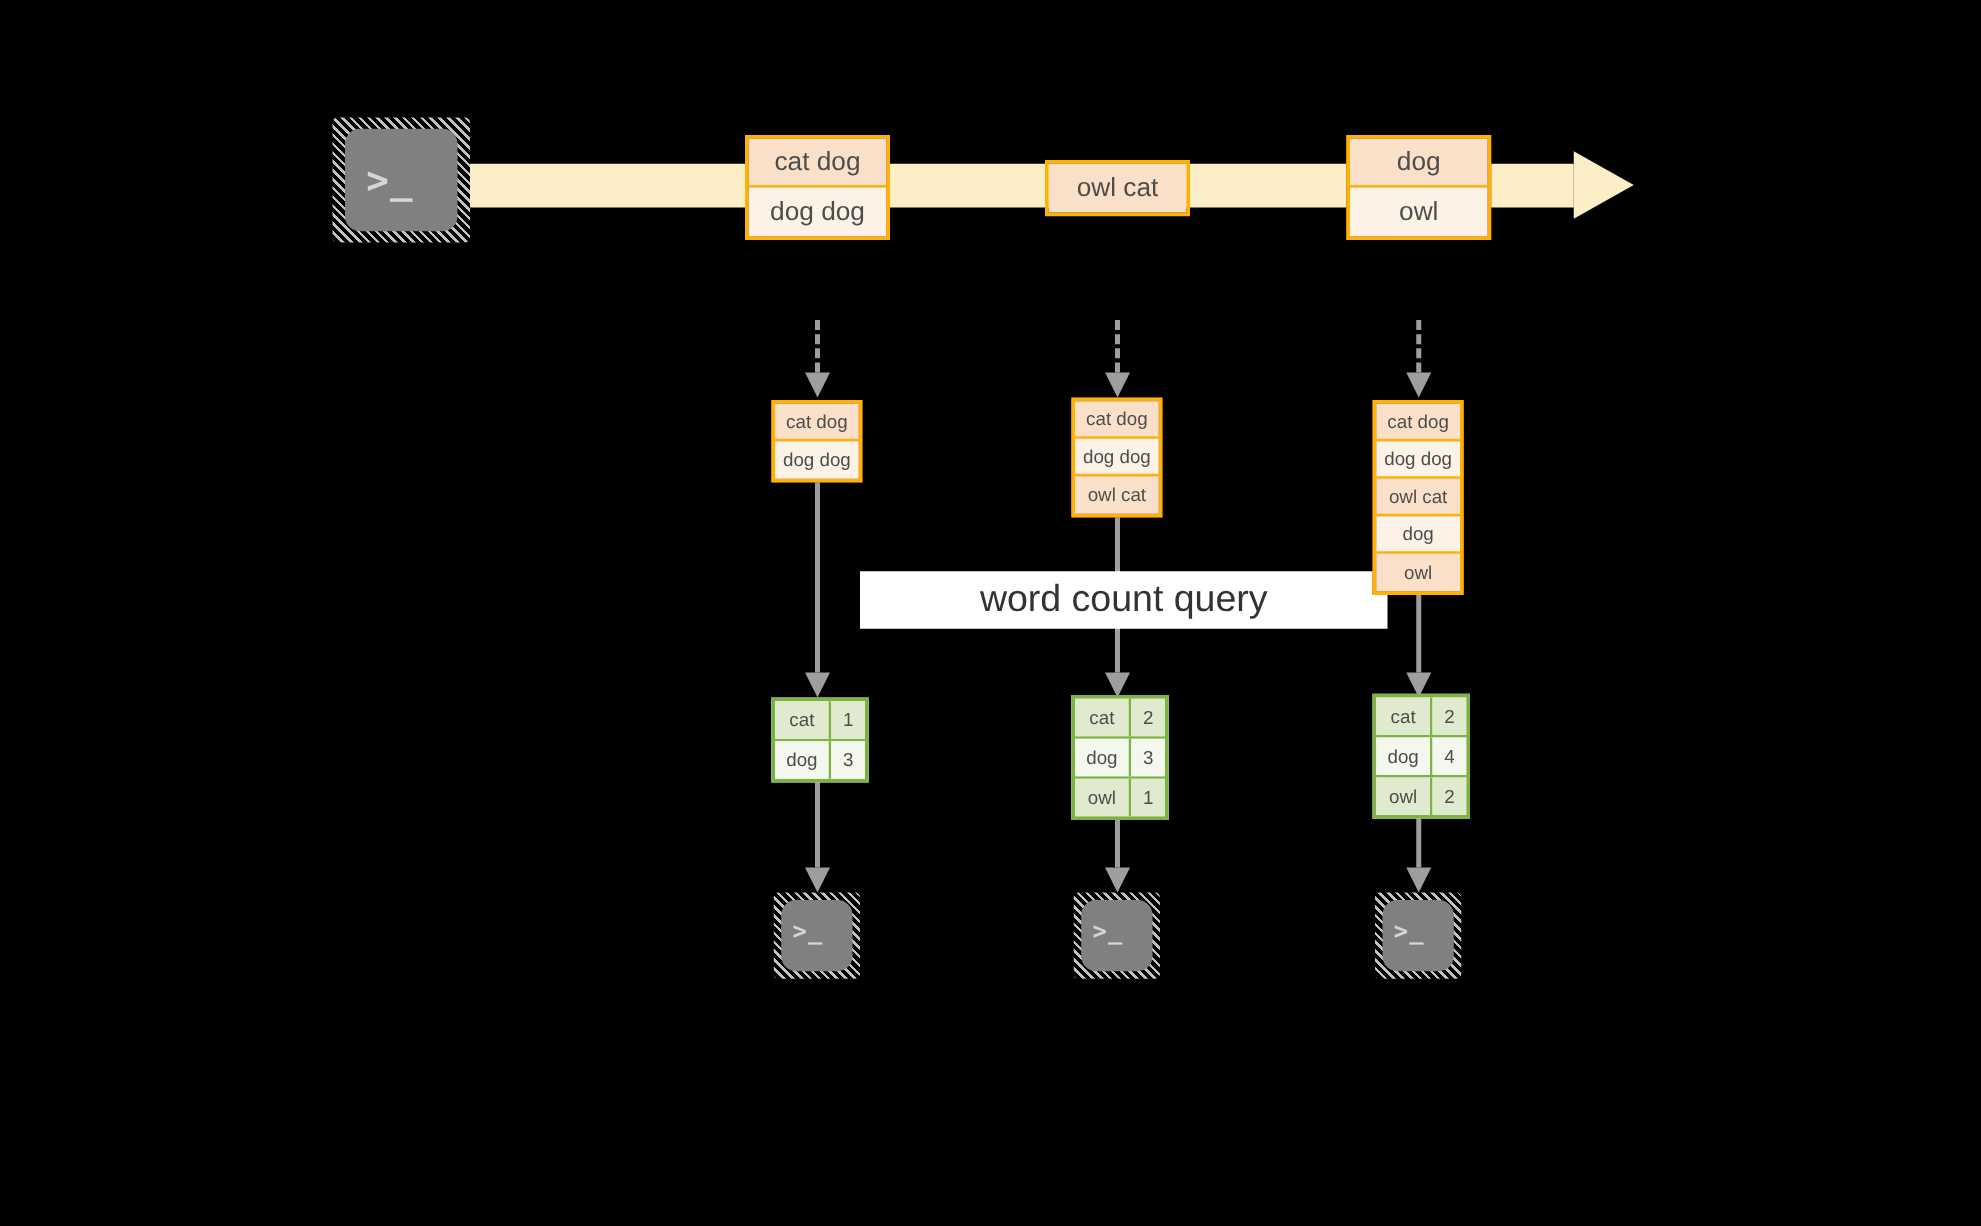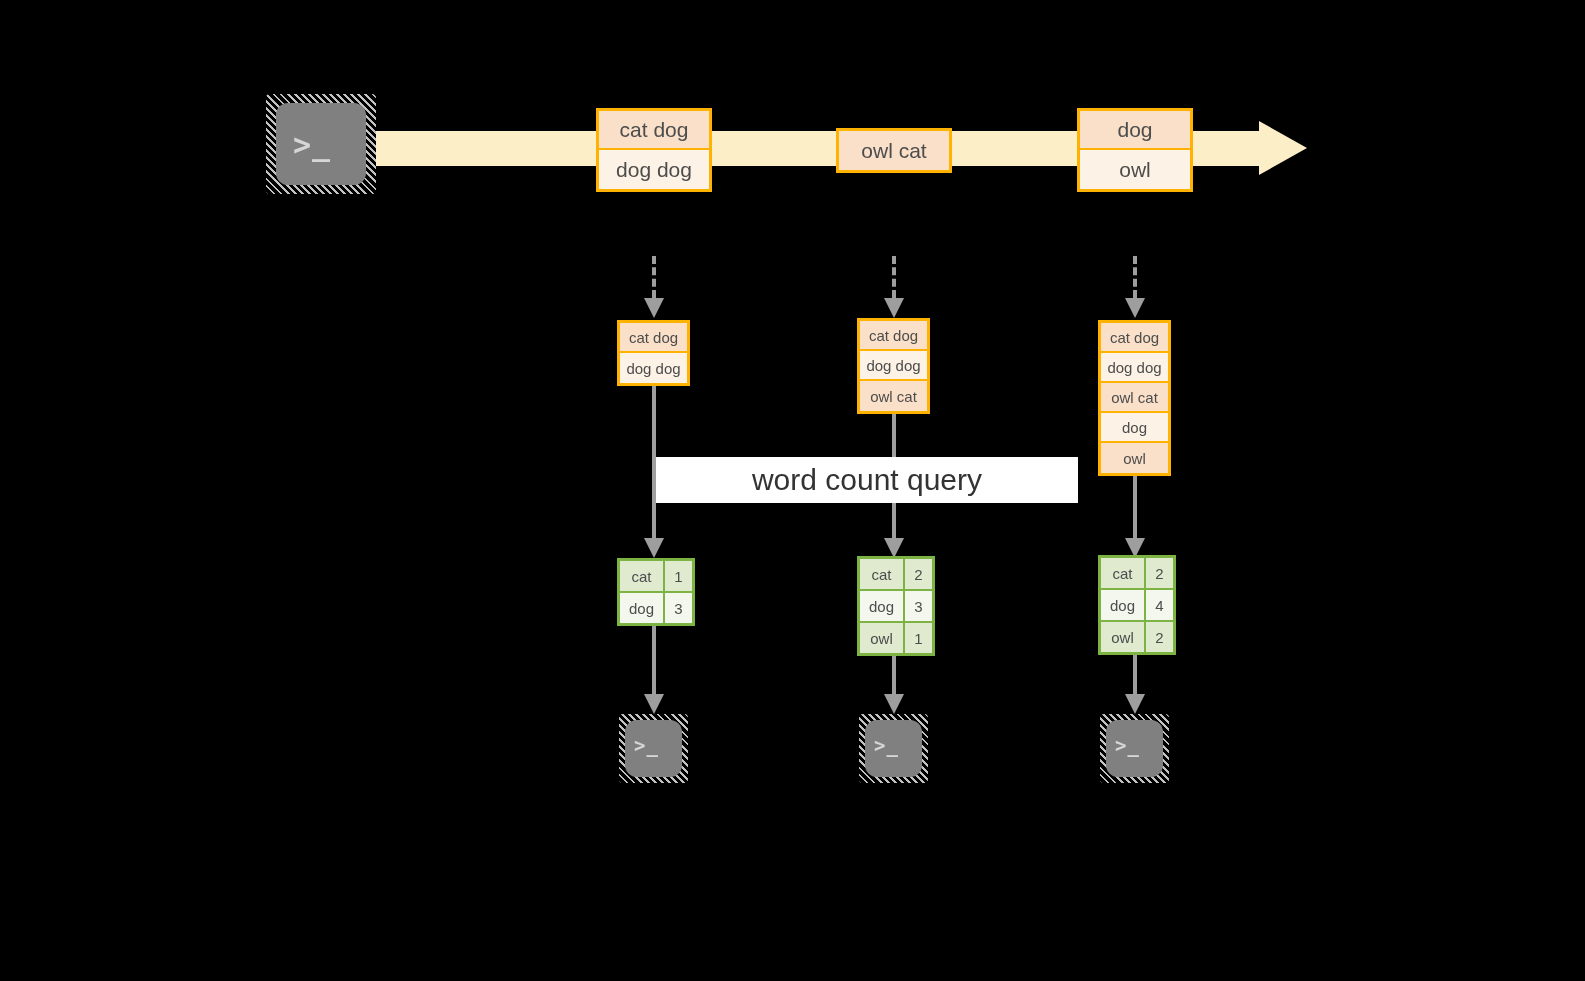--- a/index.html
+++ b/index.html
@@ -224,21 +224,21 @@
   </div>
   <div class="conn" style="left:892px; top:411px; height:147px;">
     <div class="shaft" style="height:127px;"></div>
     <div class="head" style="top:127px;"></div>
   </div>
   <div class="conn" style="left:1133px; top:474px; height:84px;">
     <div class="shaft" style="height:64px;"></div>
     <div class="head" style="top:64px;"></div>
   </div>
 
-  <div class="banner" style="left:656px; top:457px; width:422px; height:46px;">
+  <div class="banner" style="left:688px; top:457px; width:422px; height:46px;">
     <span>word count query</span>
   </div>
 
   <div class="kv-table" style="left:617px; top:558px; width:78px;">
     <div class="kv-row shade">
       <div class="kv-word">cat</div>
       <div class="kv-count">1</div>
     </div>
     <div class="kv-row">
       <div class="kv-word">dog</div>

